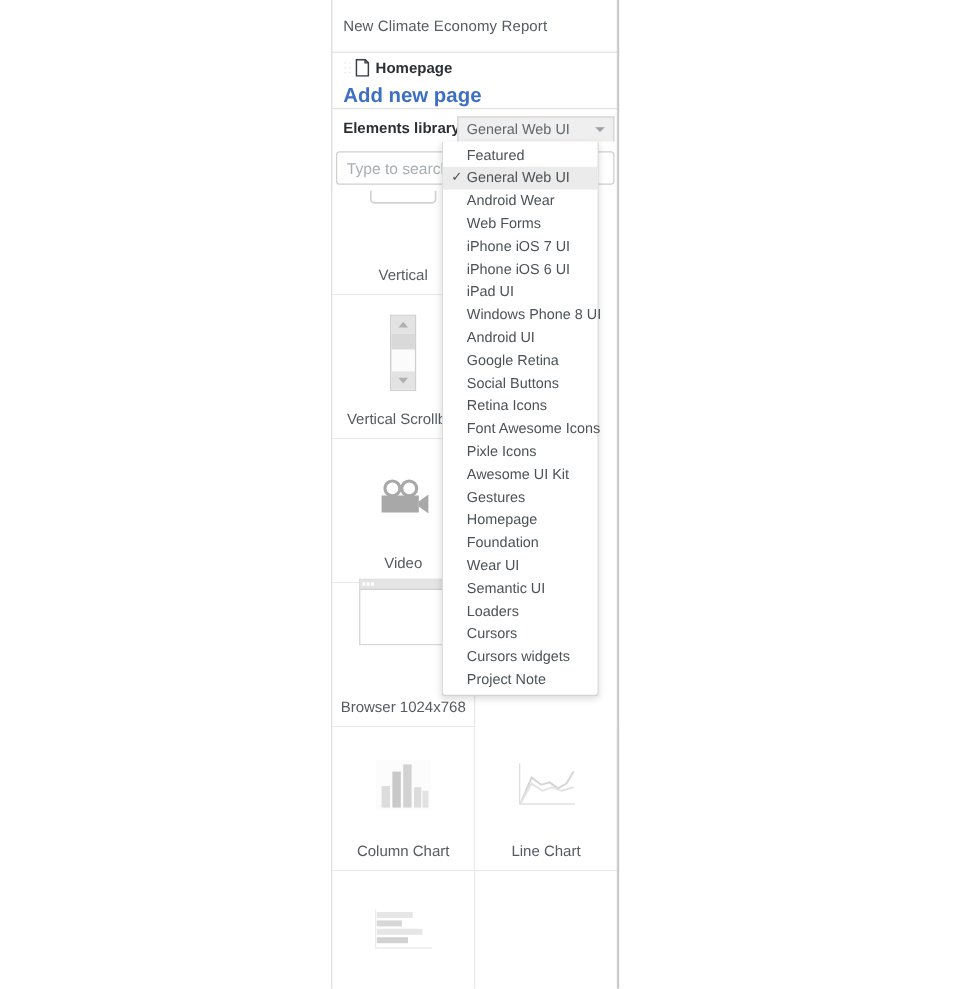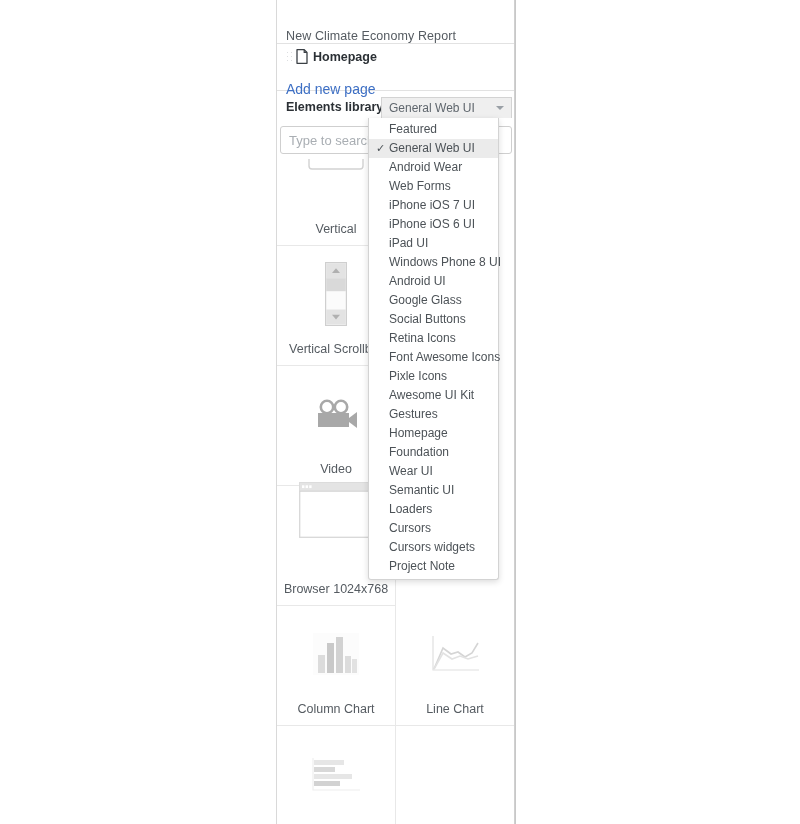--- a/index.html
+++ b/index.html
@@ -34,21 +34,21 @@
   }
 
   .project-title-row {
     position: absolute;
     left: 0; top: 0;
     width: 238px;
     height: 44px;
     border-bottom: 1px solid #e2e2e2;
     box-sizing: border-box;
     display: flex;
-    align-items: flex-end;
+    align-items: center;
   }
   .project-title {
     padding-left: 9px;
     font-size: 12.5px;
     color: #555b61;
     letter-spacing: 0.1px;
   }
 
   .pages-block {
     position: absolute;
@@ -92,23 +92,23 @@
   }
   .page-icon svg { display: block; }
   .page-label {
     font-size: 12.5px;
     font-weight: bold;
     color: #2b3035;
   }
   .add-new-page {
     display: block;
     padding-left: 9px;
-    margin-top: 12px;
-    font-size: 14px;
-    font-weight: normal;
+    margin-top: 1px;
+    font-size: 17px;
+    font-weight: bold;
     color: #3d6fc4;
     text-decoration: none;
     cursor: pointer;
   }
 
   .lib-row {
     position: absolute;
     left: 0; top: 91px;
     width: 238px;
     height: 32px;
@@ -399,21 +399,21 @@
   <div class="dd-list" id="dd-list">
       <div class="dd-item"><span>Featured</span></div>
       <div class="dd-item selected"><span class="check">✓</span><span>General Web UI</span></div>
       <div class="dd-item"><span>Android Wear</span></div>
       <div class="dd-item"><span>Web Forms</span></div>
       <div class="dd-item"><span>iPhone iOS 7 UI</span></div>
       <div class="dd-item"><span>iPhone iOS 6 UI</span></div>
       <div class="dd-item"><span>iPad UI</span></div>
       <div class="dd-item"><span>Windows Phone 8 UI</span></div>
       <div class="dd-item"><span>Android UI</span></div>
-      <div class="dd-item"><span>Google Glass</span></div>
+      <div class="dd-item"><span>Google Retina</span></div>
       <div class="dd-item"><span>Social Buttons</span></div>
       <div class="dd-item"><span>Retina Icons</span></div>
       <div class="dd-item"><span>Font Awesome Icons</span></div>
       <div class="dd-item"><span>Pixle Icons</span></div>
       <div class="dd-item"><span>Awesome UI Kit</span></div>
       <div class="dd-item"><span>Gestures</span></div>
       <div class="dd-item"><span>Homepage</span></div>
       <div class="dd-item"><span>Foundation</span></div>
       <div class="dd-item"><span>Wear UI</span></div>
       <div class="dd-item"><span>Semantic UI</span></div>

